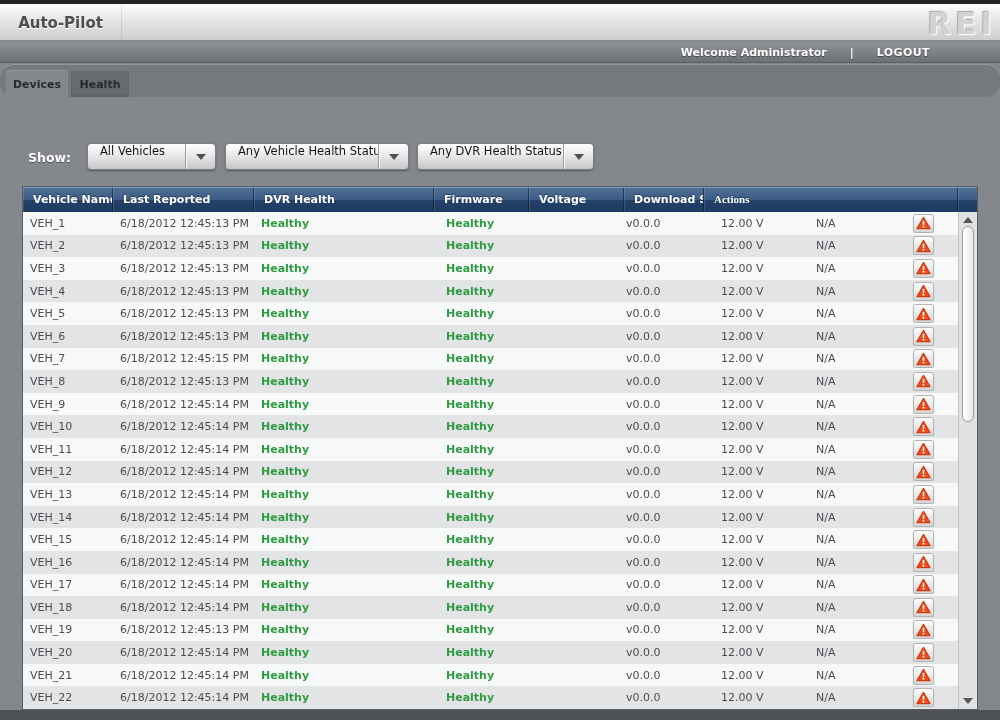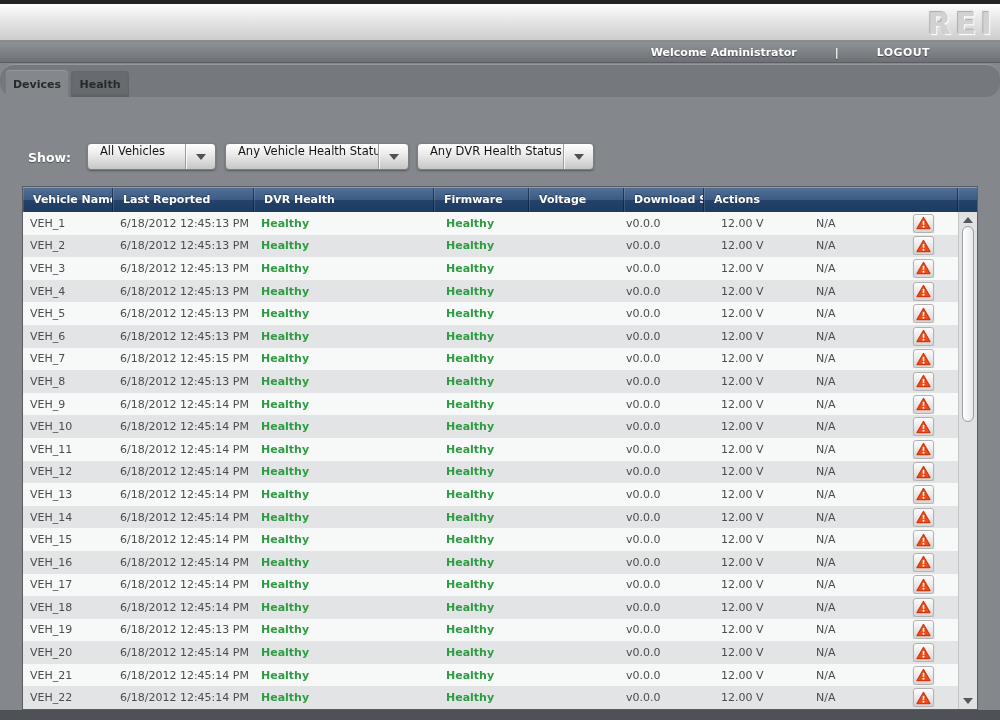--- a/index.html
+++ b/index.html
@@ -49,21 +49,21 @@
     color:#d2d2d2;
     text-shadow:1px 1px 1px #ffffff, -1px -1px 1px #a8a8a8;
   }
 
   
   #welcomebar {
     position:absolute; top:42px; left:0; width:1000px; height:21px;
     background:linear-gradient(#8f9397,#6d7175);
     border-bottom:1px solid #5b5f63;
     display:flex; align-items:center; justify-content:flex-end;
-    padding-right:70px; gap:16px;
+    padding-right:70px; gap:1px;
     z-index:3;
   }
   #welcomebar span { color:#ffffff; font-size:11px; font-weight:bold; text-shadow:0 1px 1px rgba(0,0,0,.45); }
   #welcome-sep { margin:0 22px; font-weight:normal; color:#e8e8e8; }
   #logout-link { cursor:pointer; letter-spacing:.4px; }
 
   
   #subtab-strip {
     position:absolute; top:64px; left:0; width:1000px; height:33px;
     background:#75797d;
@@ -138,21 +138,21 @@
     white-space:nowrap; overflow:hidden;
     cursor:pointer;
   }
   .c-name     { width:90px;  }
   .c-reported { width:141px; }
   .c-vhealth  { width:185px; }
   .c-dvr      { width:180px; }
   .c-fw       { width:95px;  }
   .c-volt     { width:95px;  }
   .c-dl       { width:80px;  }
-  .c-act      { flex:1;      }
+  .c-act      { flex:1;font-family:Liberation Serif, serif;      }
   .th.c-sb    { flex:none; width:19px; border-right:none; padding:0; cursor:default; }
 
   #tbody {
     position:absolute; top:25px; bottom:0; left:0; right:19px;
     display:flex; flex-direction:column;
   }
   .row { flex:1; display:flex; align-items:center; background:#f7f8f8; cursor:pointer; }
   .row.alt { background:#e3e4e6; }
   .td {
     padding-left:7px; font-size:11px; color:#4a4d4f;
@@ -194,20 +194,23 @@
 
   
   #bottom-strip { position:absolute; bottom:0; left:0; width:1000px; height:10px; background:#4e5256; }
 </style>
 </head>
 <body>
 
 <div id="top-strip"></div>
 
 <div id="navbar">
+  <div class="nav-tab t0">
+    <span>Auto-Pilot</span>
+  </div>
   <div id="logo">REI</div>
 </div>
 
 <div id="welcomebar">
   <span id="welcome-text">Welcome Administrator</span>
   <span id="welcome-sep">|</span>
   <span id="logout-link">LOGOUT</span>
 </div>
 
 <div id="subtab-strip">

